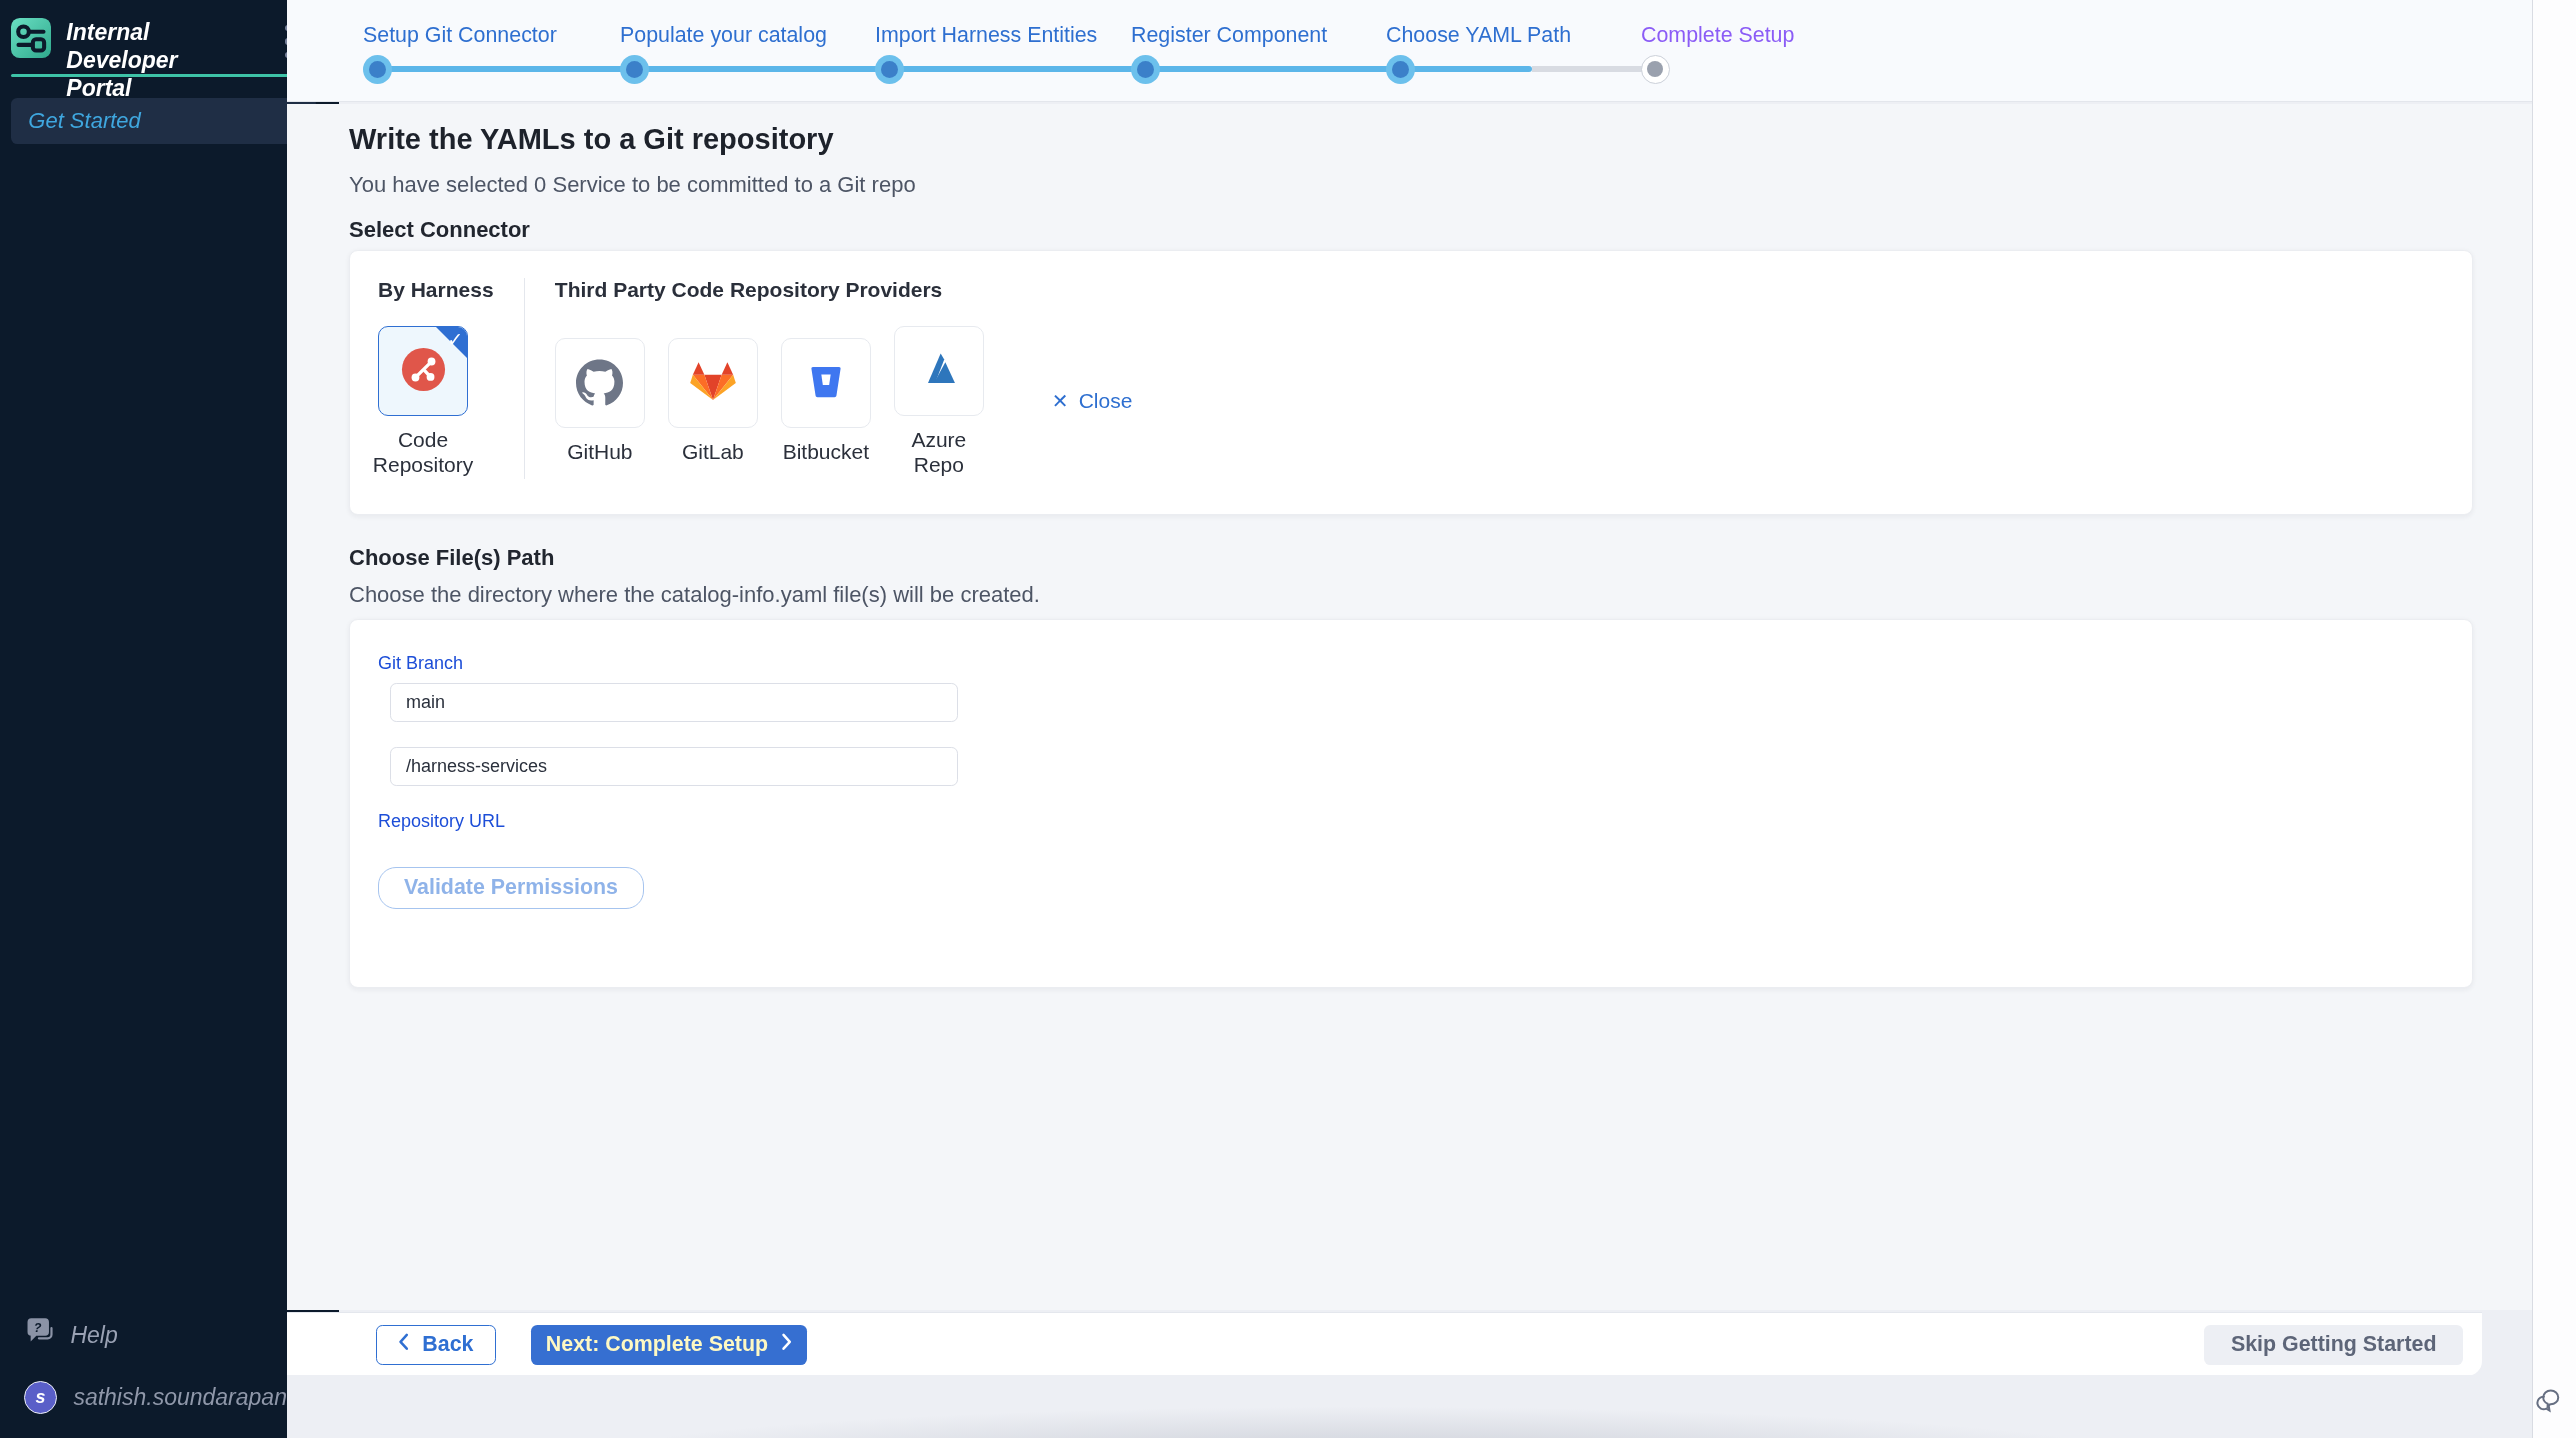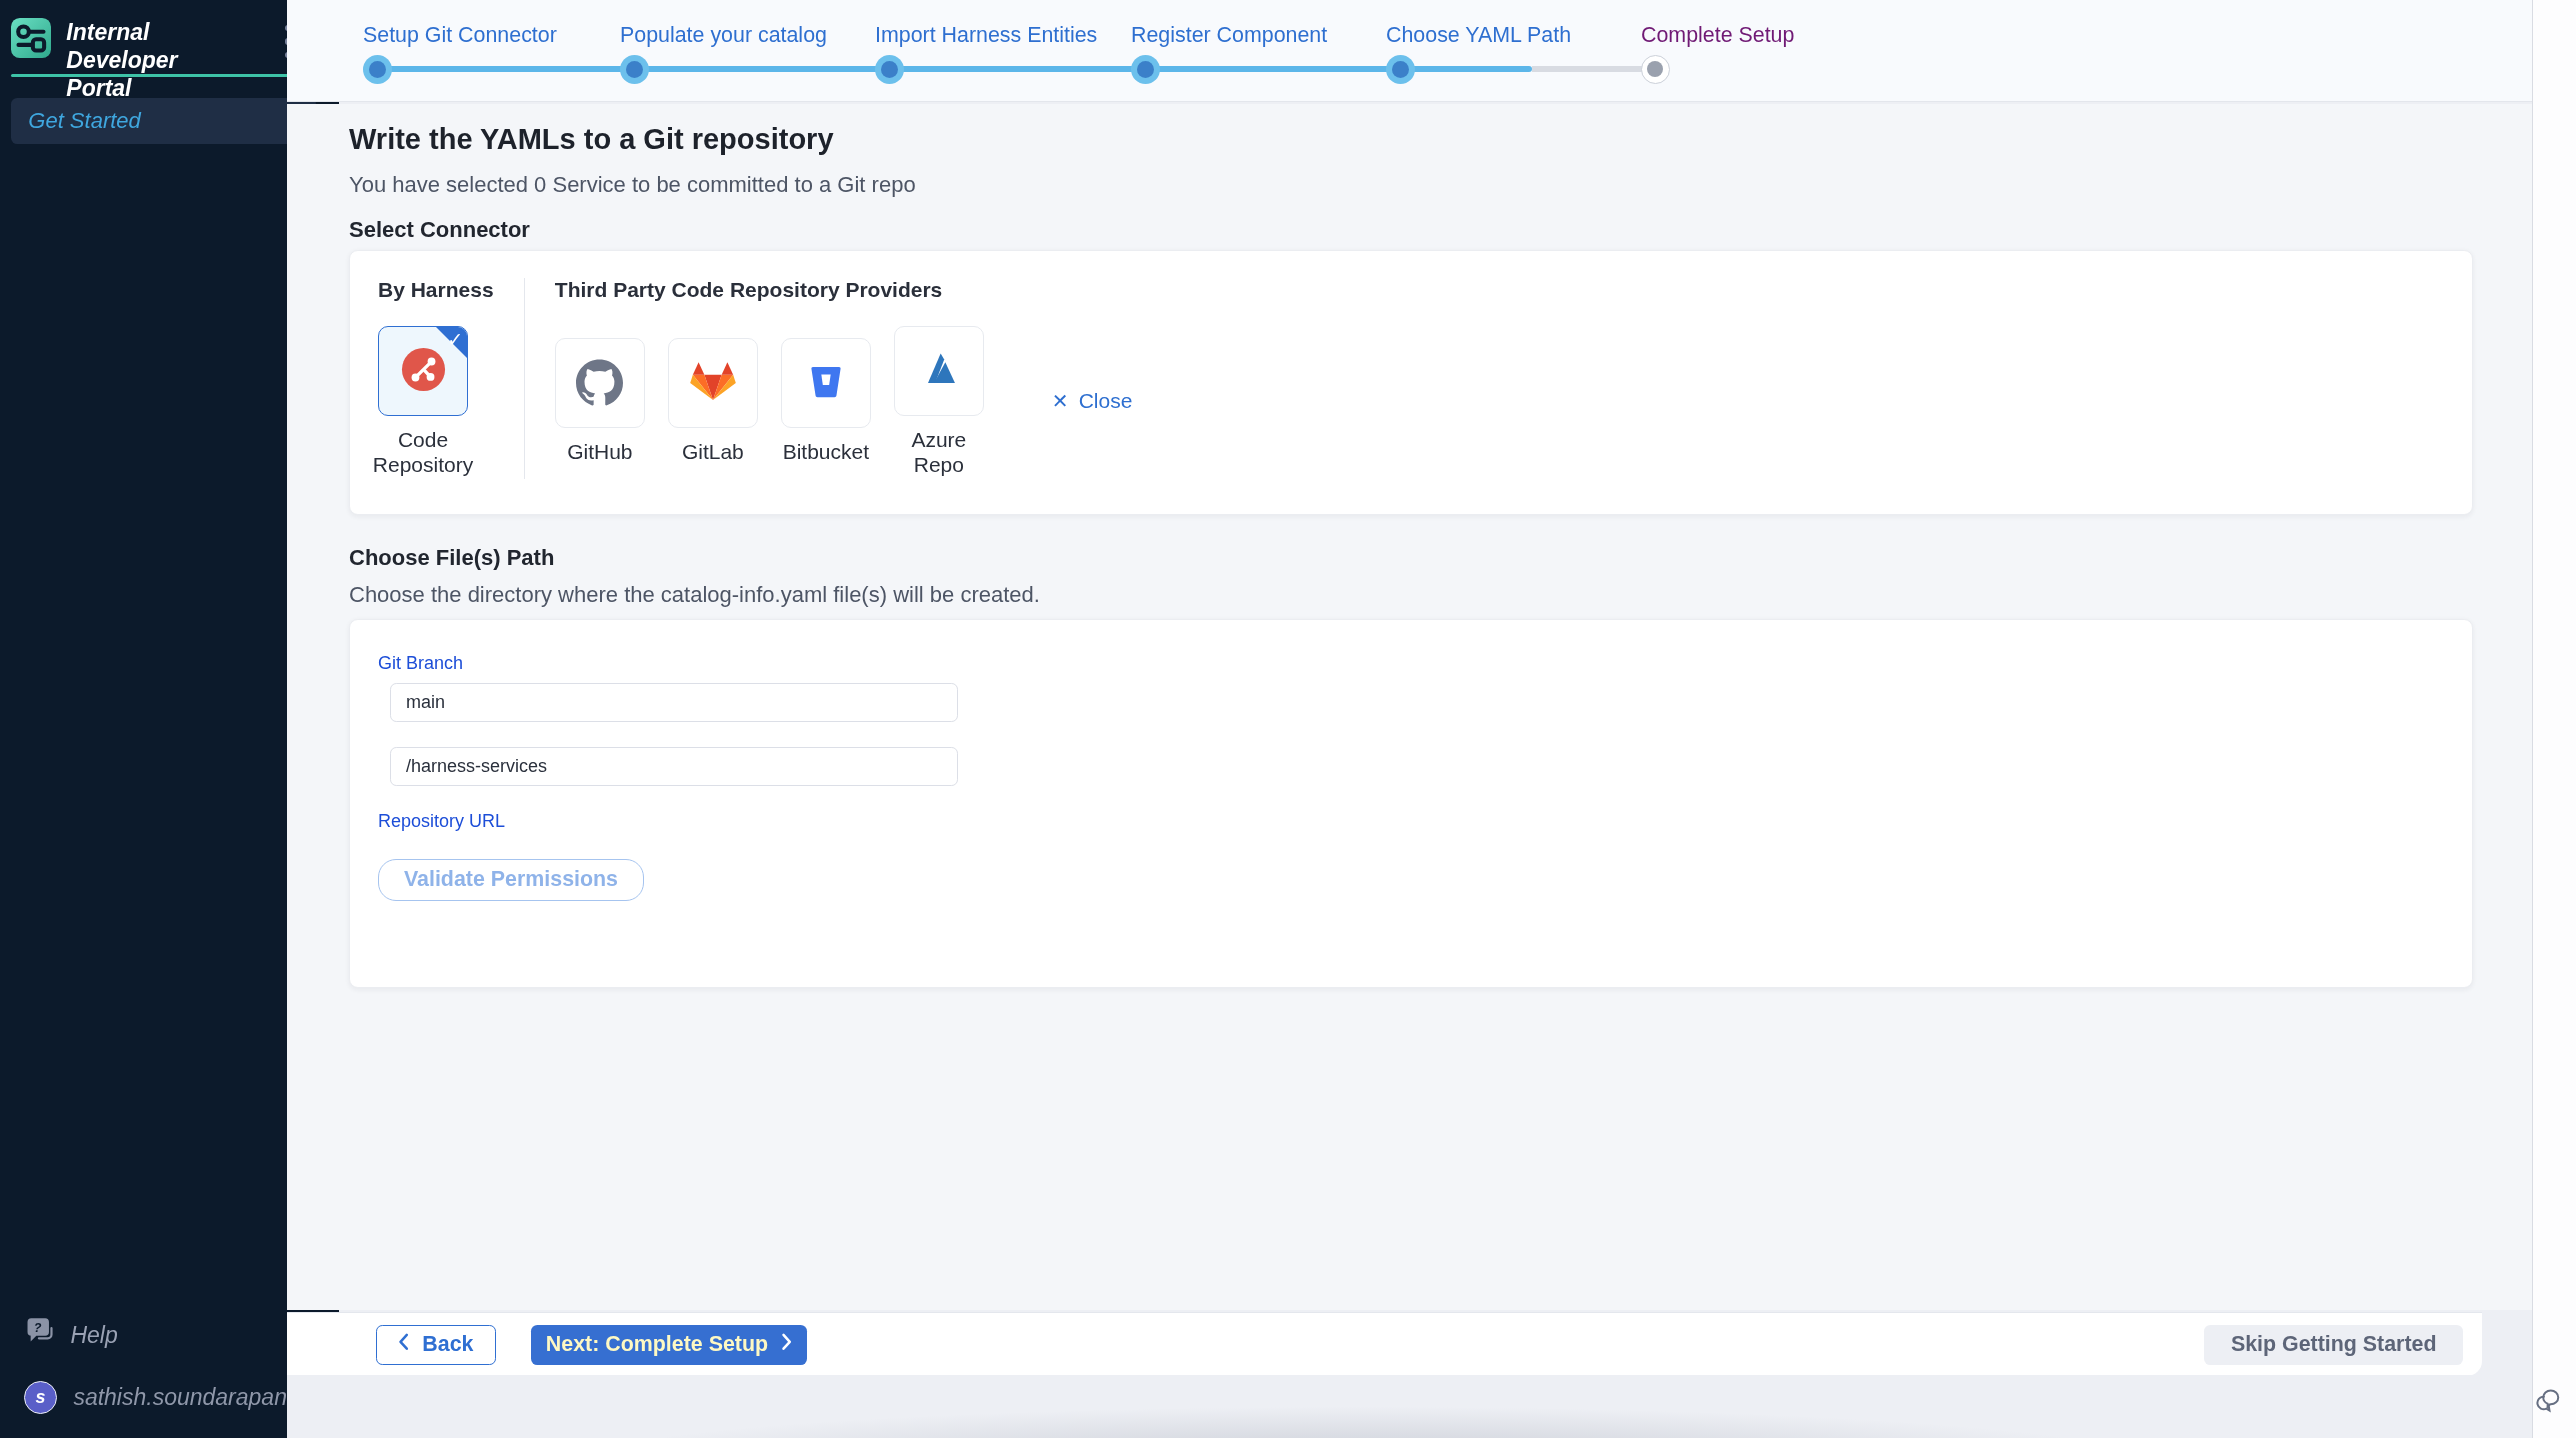--- a/index.html
+++ b/index.html
@@ -28,21 +28,21 @@
 
   
   .topbar { position:absolute; left:287px; top:0; right:28px; height:102px; background:#f8fafd; border-bottom:1.9px solid #e3e6ec; }
   .step-line { position:absolute; top:66px; height:6.3px; border-radius:3.1px; }
   .step-line.blue { left:90px; width:1155px; background:#5cb6e9; }
   .step-line.grey { left:1245px; width:123px; background:#d8dbe2; border-radius:0 3.1px 3.1px 0; }
   .step { position:absolute; top:0; }
   .s1{left:76px} .s2{left:333px} .s3{left:588px} .s4{left:844px} .s5{left:1099px} .s6{left:1354px}
   .step-label { position:absolute; left:0; top:23px; white-space:nowrap; font-size:21.4px; cursor:pointer; }
   .step-label.blue { color:#2e6fd0; }
-  .step-label.grey { color:#701a75; }
+  .step-label.grey { color:#8b5cf6; }
   .step-dot { position:absolute; left:0; top:55px; width:29px; height:29px; border-radius:50%; }
   .step-dot.done { background:#6cc0ec; }
   .step-dot.done::after { content:""; position:absolute; left:5.7px; top:5.7px; width:17.6px; height:17.6px; border-radius:50%; background:#3b80c9; }
   .step-dot.upcoming { background:#ffffff; border:1.3px solid #cbd0d9; }
   .step-dot.upcoming::after { content:""; position:absolute; left:5px; top:5px; width:16.4px; height:16.4px; border-radius:50%; background:#9aa1ae; }
 
   
   .content { position:absolute; left:287px; top:104px; right:44px; height:1206px; background:#f4f6f9; }
   .page-title { position:absolute; left:62px; top:19px; font-size:29px; font-weight:700; color:#1d222b; }
   .page-subtitle { position:absolute; left:62px; top:68px; font-size:22px; color:#4d5565; }
@@ -68,21 +68,21 @@
 
   .lbl-files { top:441px; }
   .files-desc { position:absolute; left:62px; top:478px; font-size:22px; color:#4d5565; }
   .form-card { top:515px; height:369px; padding:33px 0 0 28px; }
   .field-label { font-size:18px; color:#1d4ed8; margin-bottom:8.8px; }
   .text-input { display:block; width:568px; height:39px; border:1.3px solid #dcdfe7; border-radius:6.3px;
     font-size:18px; color:#2a303c; padding:0 15px; outline:none; background:#fff;
     font-family:"Liberation Sans","DejaVu Sans",sans-serif;margin-left:12px; }
   .text-input::placeholder { color:#9aa2b1; }
   .field { margin-bottom:25px; }
-  .validate-btn { margin-top:2px; height:42px; padding:0 25px; background:#fff; border:1.9px solid #a6c4ef;
+  .validate-btn { margin-top:10px; height:42px; padding:0 25px; background:#fff; border:1.9px solid #a6c4ef;
     border-radius:18px; color:#8fb3e9; font-size:21.4px; font-weight:700; cursor:default;
     font-family:"Liberation Sans","DejaVu Sans",sans-serif; }
 
   
   .footer-bar { position:absolute; left:287px; top:1312px; width:2195px; height:64px; background:#ffffff;
     border-top:1.9px solid #e4e7ed; border-radius:0 0 15px 0; display:flex; align-items:center; padding:0 19px 0 89px; gap:35px; }
   .btn { height:40px; border-radius:6.3px; font-size:21.4px; font-weight:700; display:inline-flex; align-items:center;
     gap:12.6px; cursor:pointer; font-family:"Liberation Sans","DejaVu Sans",sans-serif; }
   .btn-back { padding:0 21.4px; background:#fff; border:1.9px solid #2f6fd2; color:#2f6fd2; }
   .btn-next { padding:0 15px; background:#366fd1; border:none; color:#fef9c3; }

